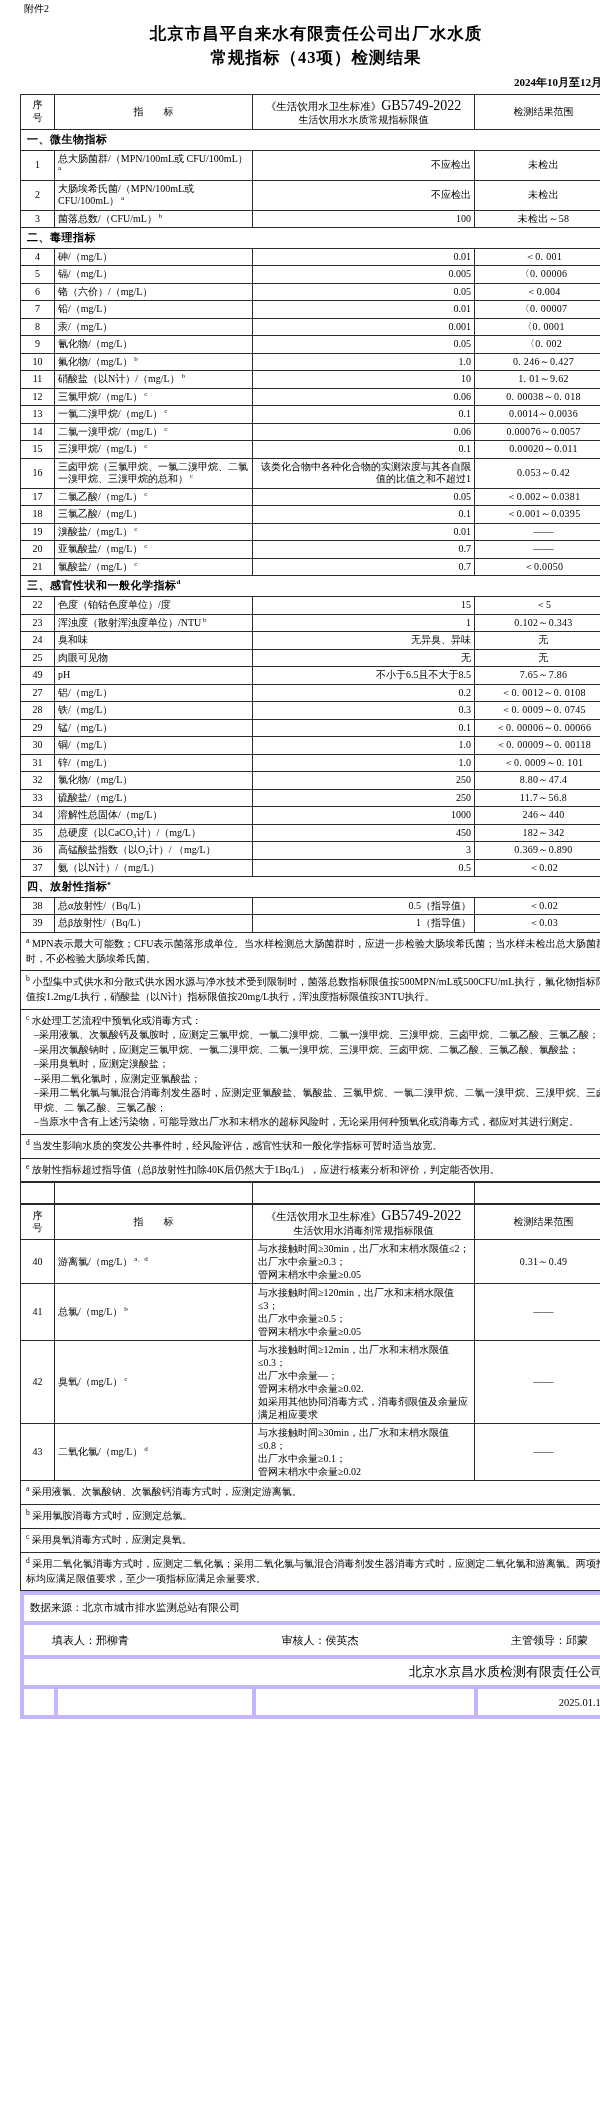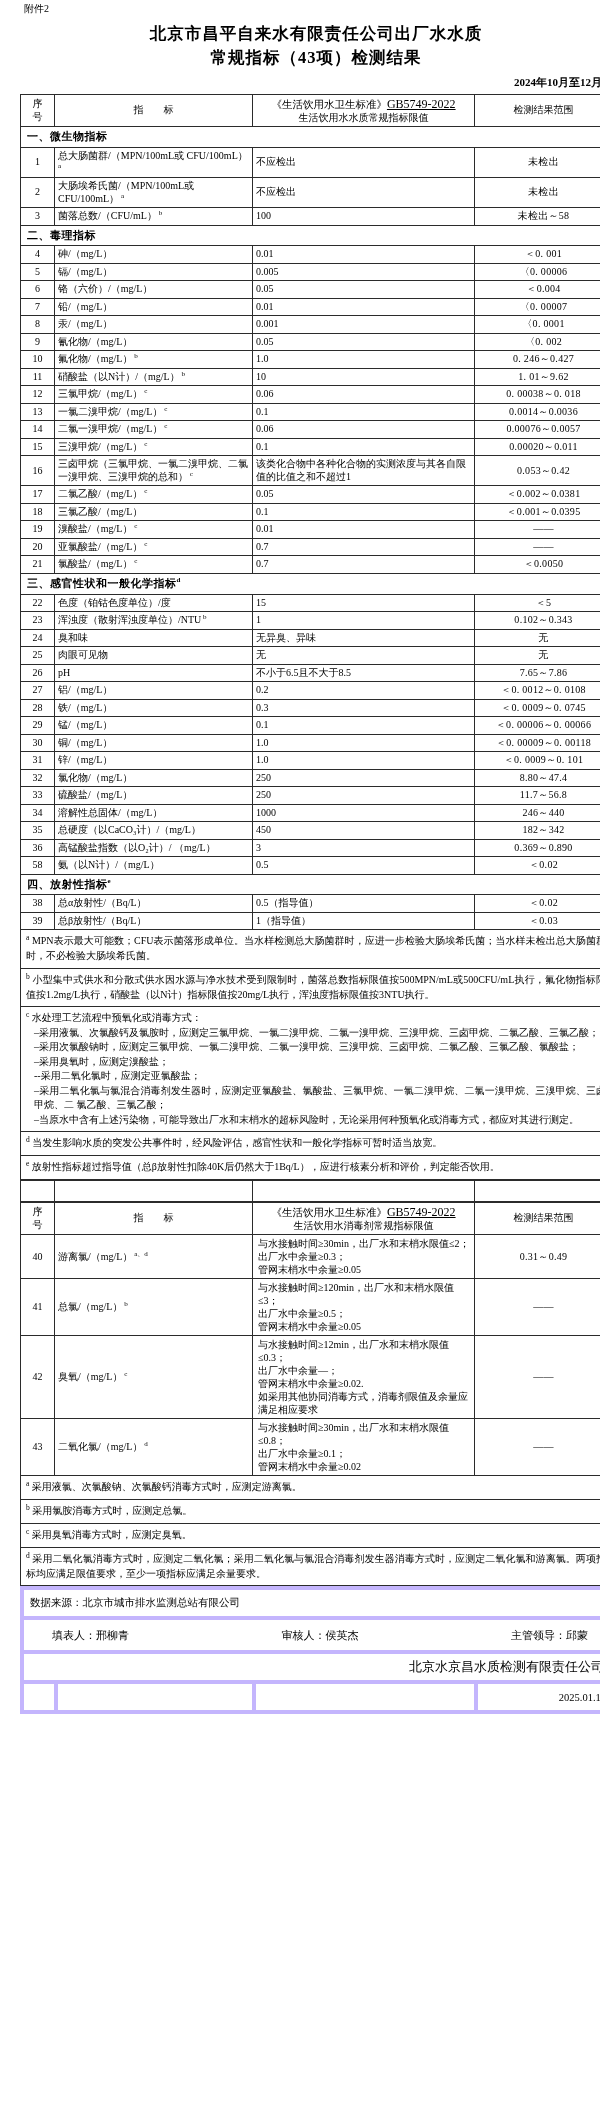--- a/index.html
+++ b/index.html
@@ -53,25 +53,25 @@
 
   thead th{
     text-align:center;
     font-size:10.5px;
     font-weight:normal;
     padding:5px 2px;
     line-height:1.35;
   }
   .hdr-std{font-size:10.5px;}
   .hdr-std .std-name{font-size:10.5px;}
-  .hdr-std .std-code{font-size:12px;text-decoration:underline;}
+  .hdr-std .std-code{font-size:14px;}
 
   td.no{text-align:center;font-size:10px;}
   td.item{text-align:left;font-size:10.5px;padding-left:5px;}
-  td.limit{text-align:left;font-size:10px;}
+  td.limit{text-align:right;font-size:10px;}
   td.limit.multi{text-align:left;padding-left:5px;line-height:1.3;}
   td.result{text-align:center;font-size:10px;letter-spacing:.3px;}
 
   tr.section td{
     text-align:left;
     font-weight:bold;
     font-size:11px;
     padding:3px 4px 3px 6px;
     letter-spacing:.5px;
   }
@@ -301,21 +301,21 @@
           <td class="limit">无异臭、异味</td>
           <td class="result">无</td>
         </tr>
         <tr>
           <td class="no">25</td>
           <td class="item">肉眼可见物</td>
           <td class="limit">无</td>
           <td class="result">无</td>
         </tr>
         <tr>
-          <td class="no">26</td>
+          <td class="no">49</td>
           <td class="item">pH</td>
           <td class="limit">不小于6.5且不大于8.5</td>
           <td class="result">7.65～7.86</td>
         </tr>
         <tr>
           <td class="no">27</td>
           <td class="item">铝/（mg/L）</td>
           <td class="limit">0.2</td>
           <td class="result">＜0. 0012～0. 0108</td>
         </tr>
@@ -367,21 +367,21 @@
           <td class="limit">450</td>
           <td class="result">182～342</td>
         </tr>
         <tr>
           <td class="no">36</td>
           <td class="item">高锰酸盐指数（以O₂计）/ （mg/L）</td>
           <td class="limit">3</td>
           <td class="result">0.369～0.890</td>
         </tr>
         <tr>
-          <td class="no">58</td>
+          <td class="no">37</td>
           <td class="item">氨（以N计）/（mg/L）</td>
           <td class="limit">0.5</td>
           <td class="result">＜0.02</td>
         </tr>
         <tr class="section">
           <td colspan="4">四、放射性指标<sup>e</sup></td>
         </tr>
         <tr>
           <td class="no">38</td>
           <td class="item">总α放射性/（Bq/L）</td>

